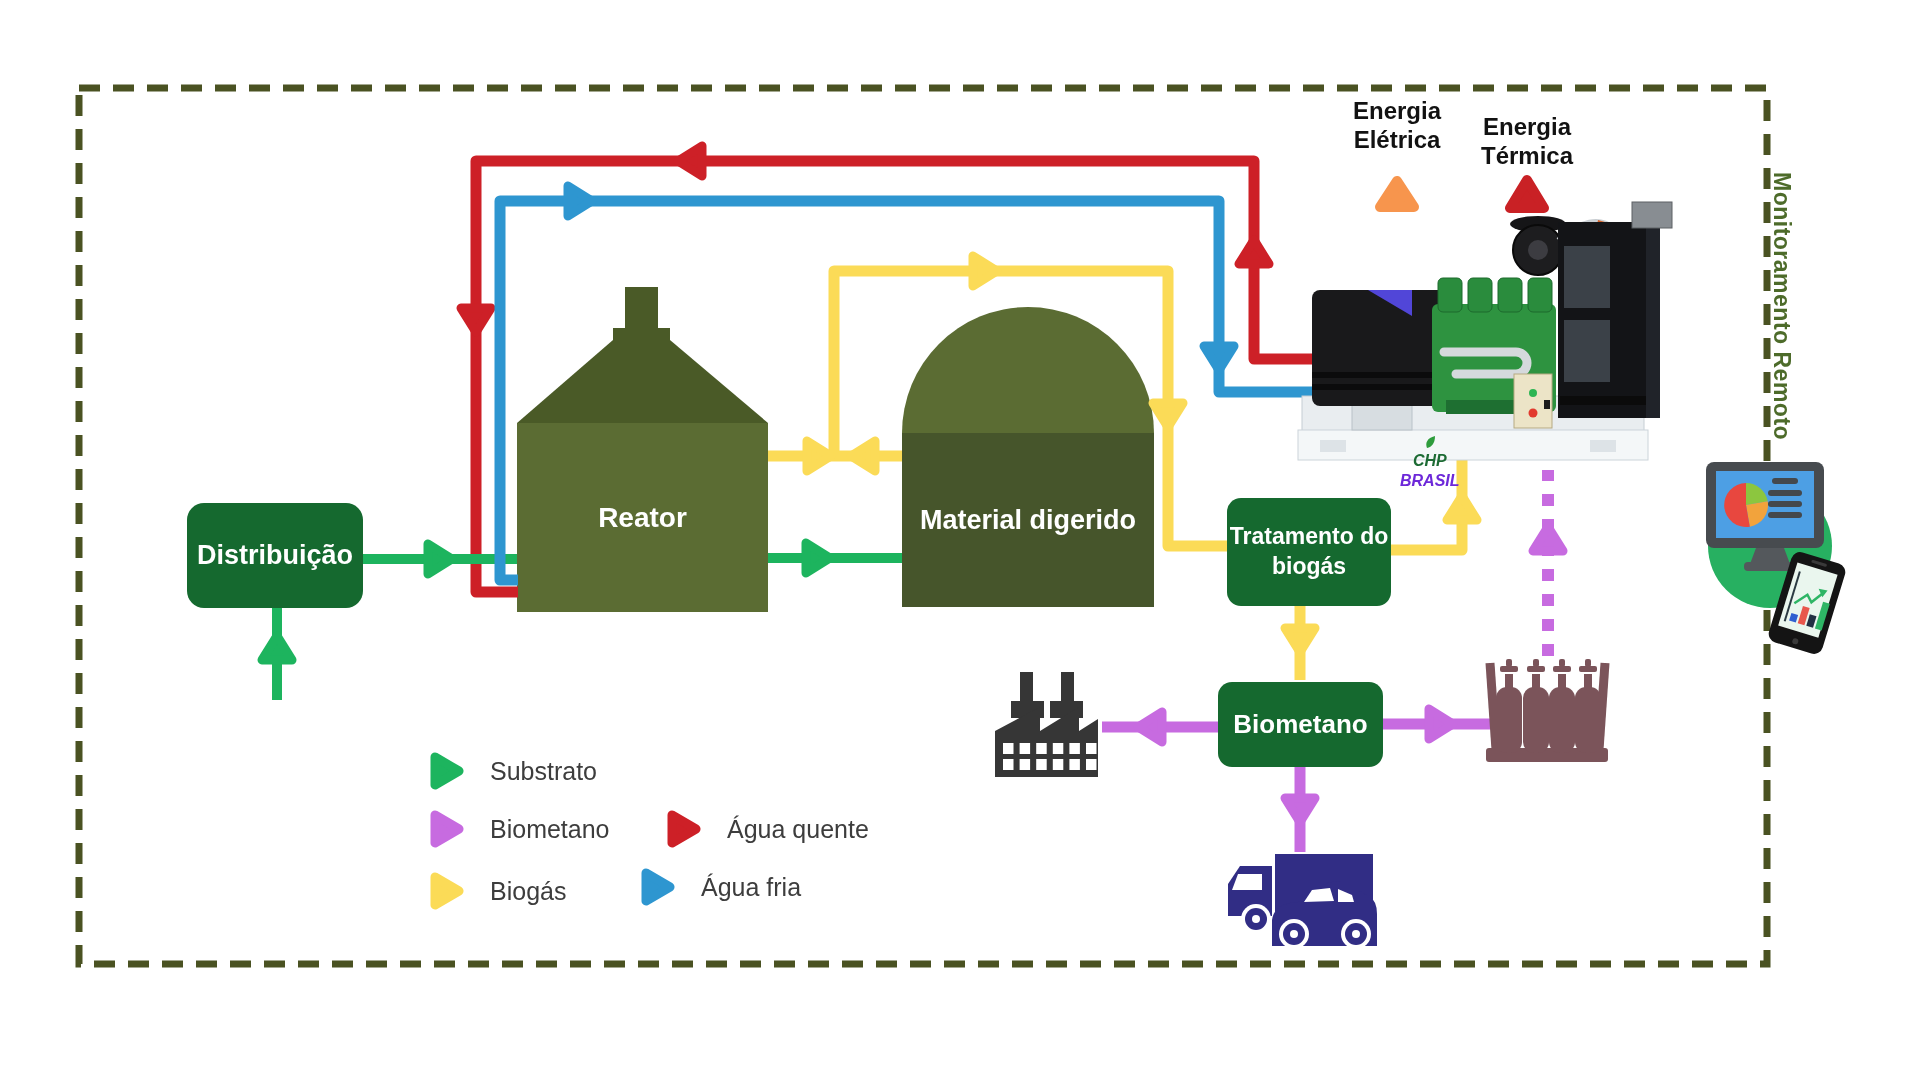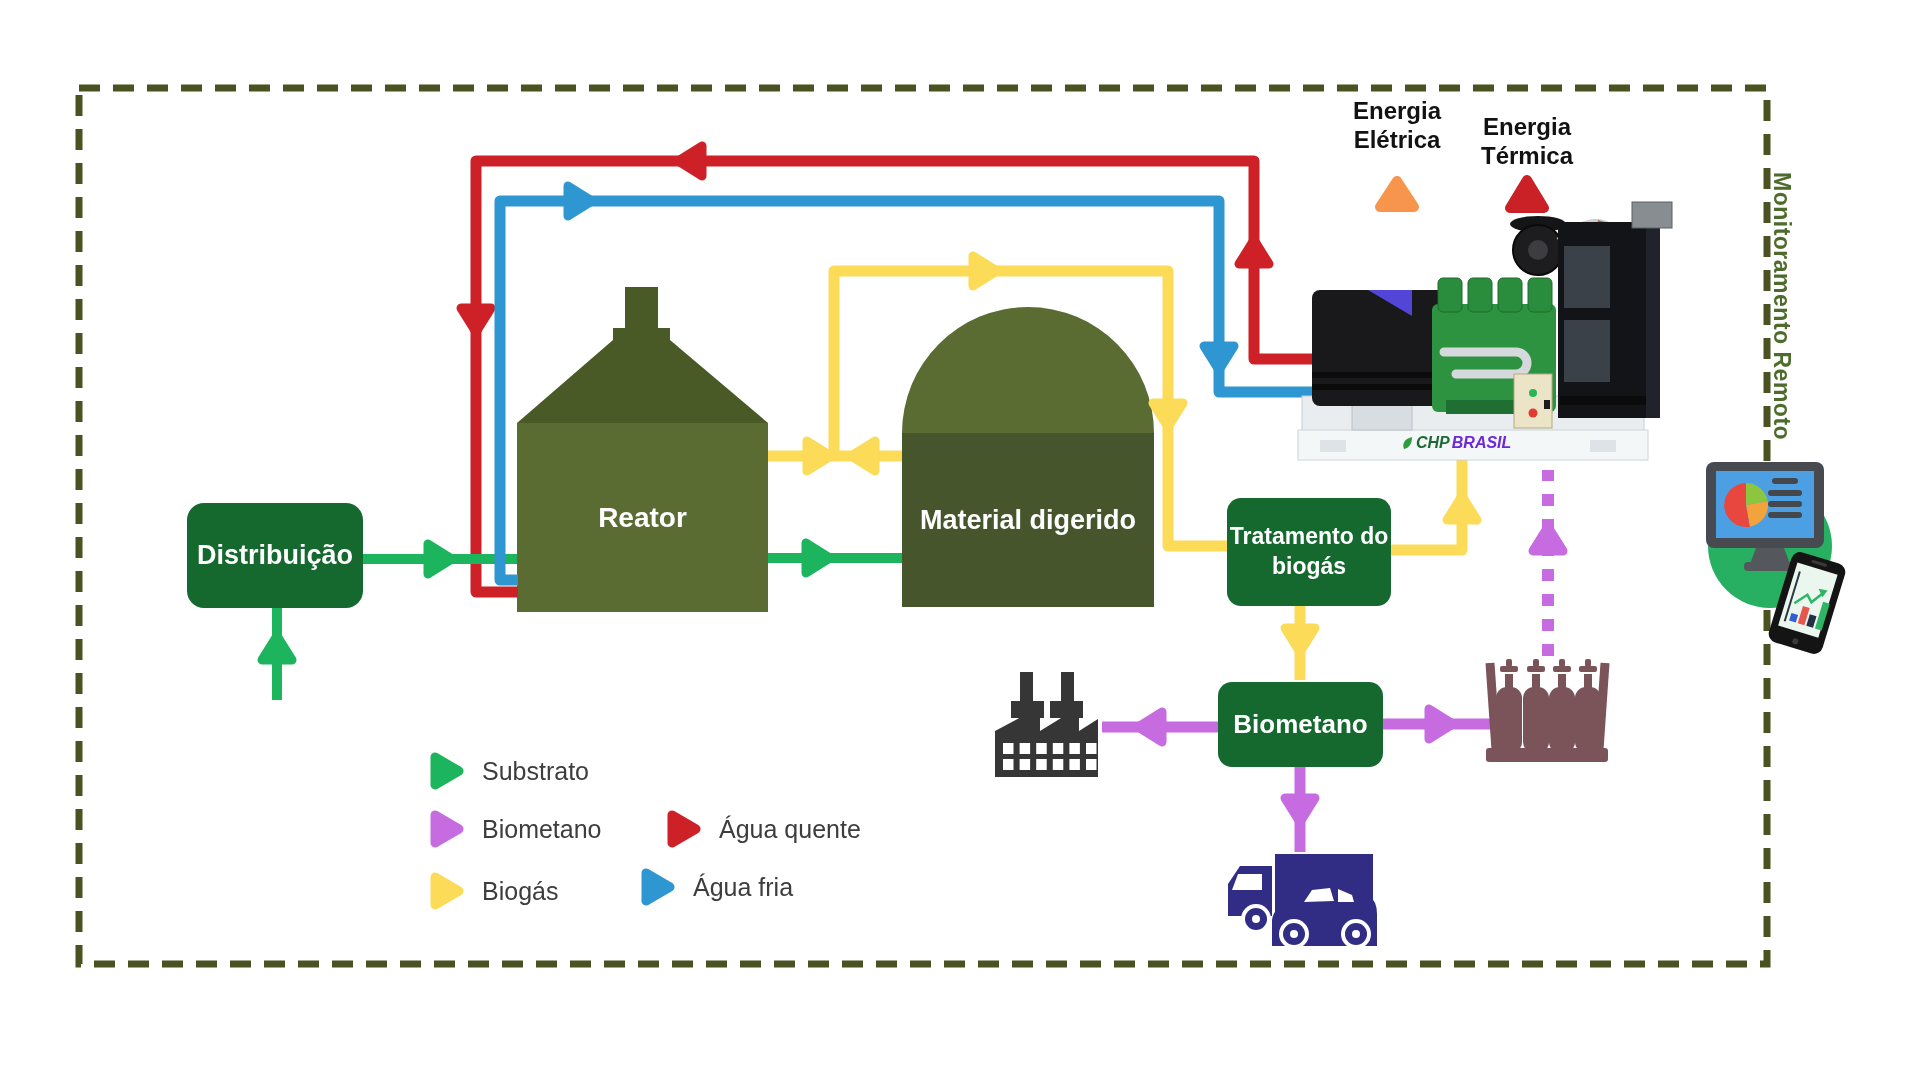--- a/index.html
+++ b/index.html
@@ -6,26 +6,26 @@
   .stage{position:relative;width:1920px;height:1080px;background:#ffffff;overflow:hidden;
          font-family:"Liberation Sans","DejaVu Sans",sans-serif;}
   .scene{position:absolute;left:0;top:0;width:1920px;height:1080px;z-index:1;}
   .lbl{position:absolute;z-index:2;display:flex;align-items:center;justify-content:center;
        text-align:center;color:#ffffff;font-weight:bold;}
   .node-box{position:absolute;z-index:2;display:flex;align-items:center;justify-content:center;
        text-align:center;color:#ffffff;font-weight:bold;background:var(--box-green);}
   .rounded{border-radius:17px;}
   .energy-lbl{position:absolute;z-index:2;color:#121212;font-weight:bold;font-size:24px;
        line-height:1.22;text-align:center;}
-  .legend-row{position:absolute;z-index:2;display:flex;align-items:center;gap:17px;}
+  .legend-row{position:absolute;z-index:2;display:flex;align-items:center;gap:25px;}
   .legend-row .txt{font-size:25px;color:#3d3d3d;font-weight:normal;}
   .monitor-lbl{position:absolute;z-index:2;writing-mode:vertical-rl;color:var(--monitoring-green);
        font-weight:bold;font-size:23px;letter-spacing:.5px;display:flex;align-items:center;}
   .chp-logo{position:absolute;z-index:3;display:flex;align-items:center;gap:2px;
-       font-style:italic;font-weight:bold;font-size:16px;}
+       font-style:italic;font-weight:bold;font-size:16px;flex-direction:column;}
   .chp-logo .chp{color:#1d6b34;}
   .chp-logo .brasil{color:#6d28d9;}
 </style>
 </head>
 <body>
 
 <div class="stage">
 
 <svg class="scene" viewBox="0 0 1920 1080">
 

